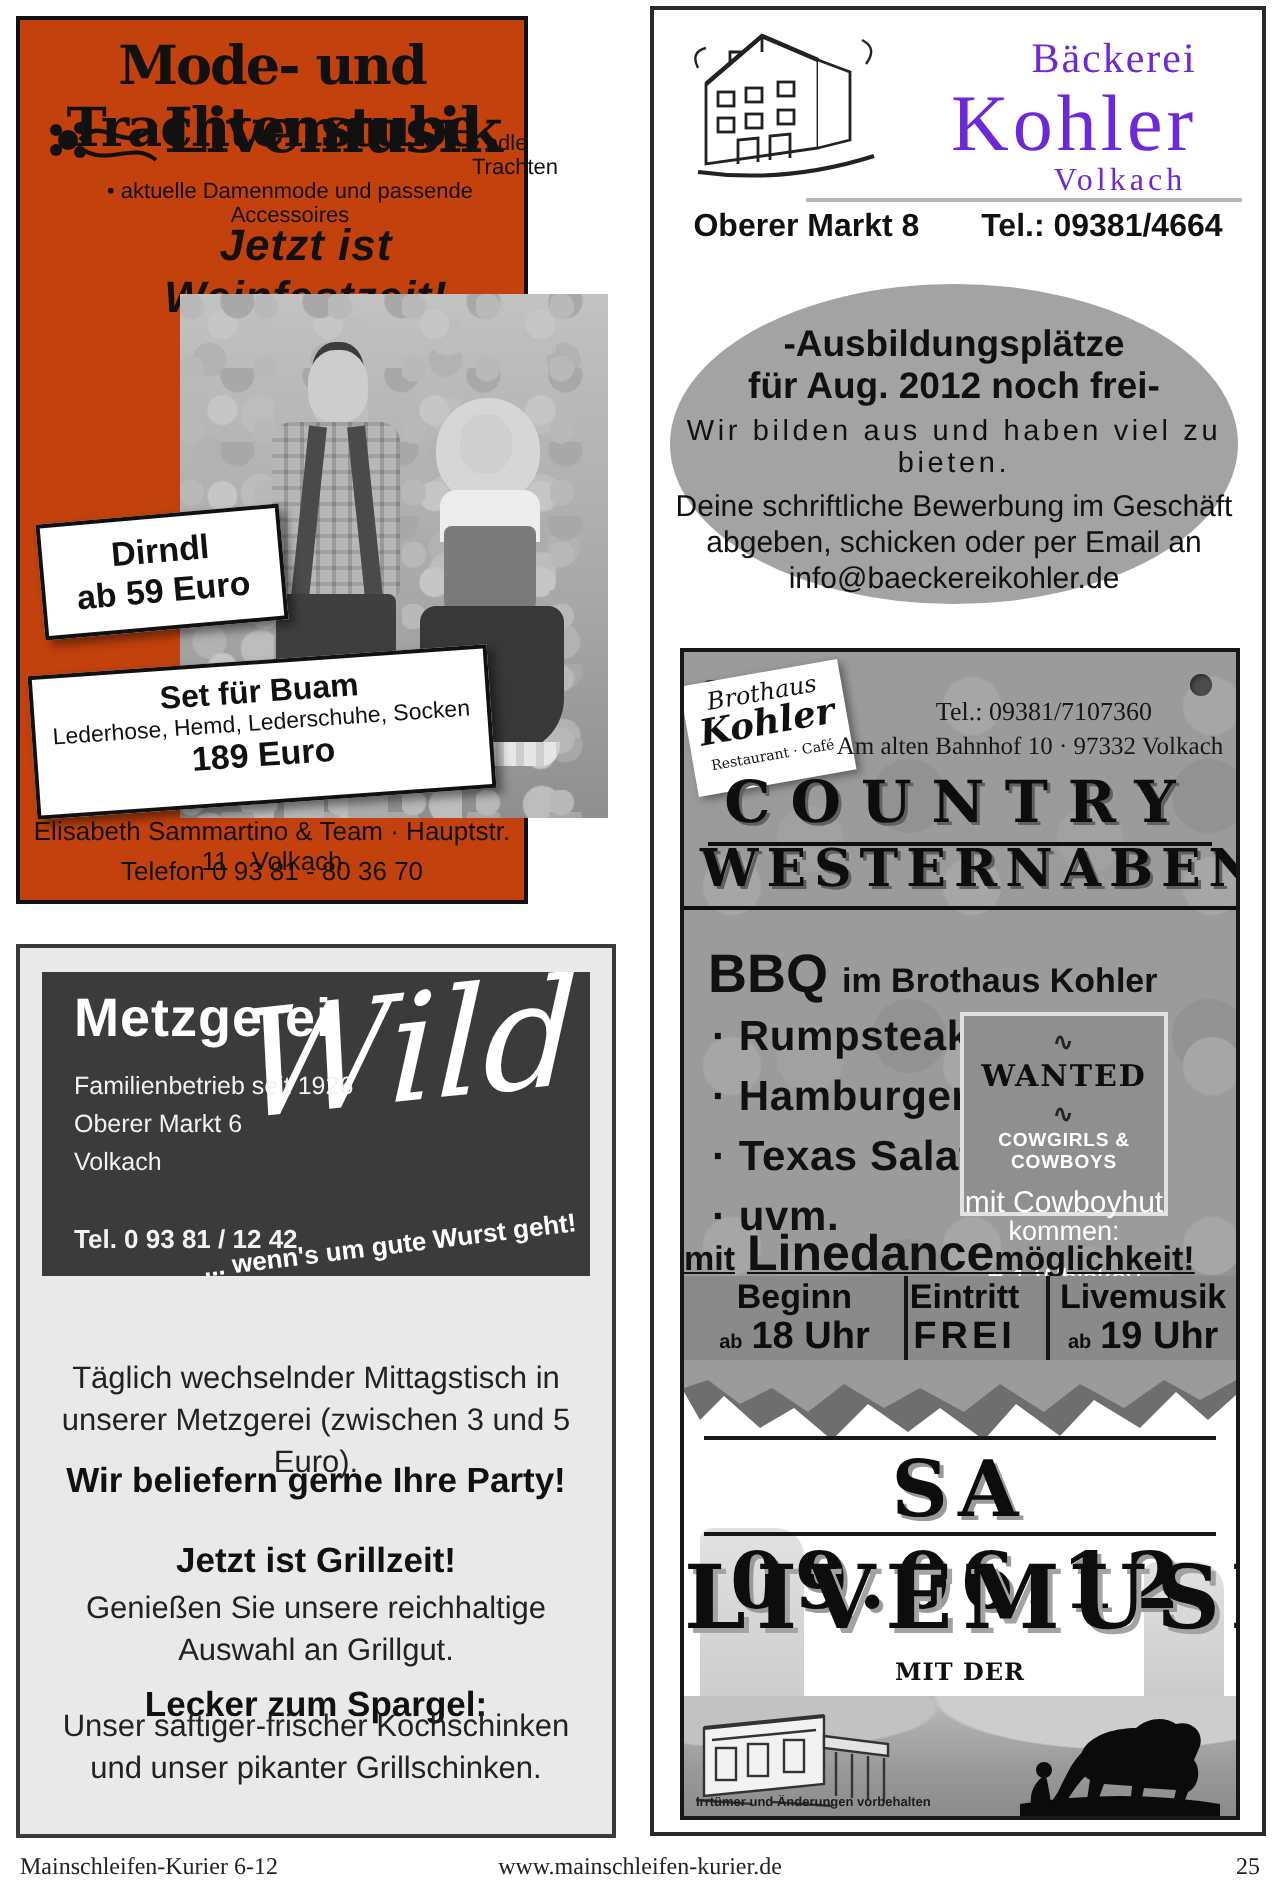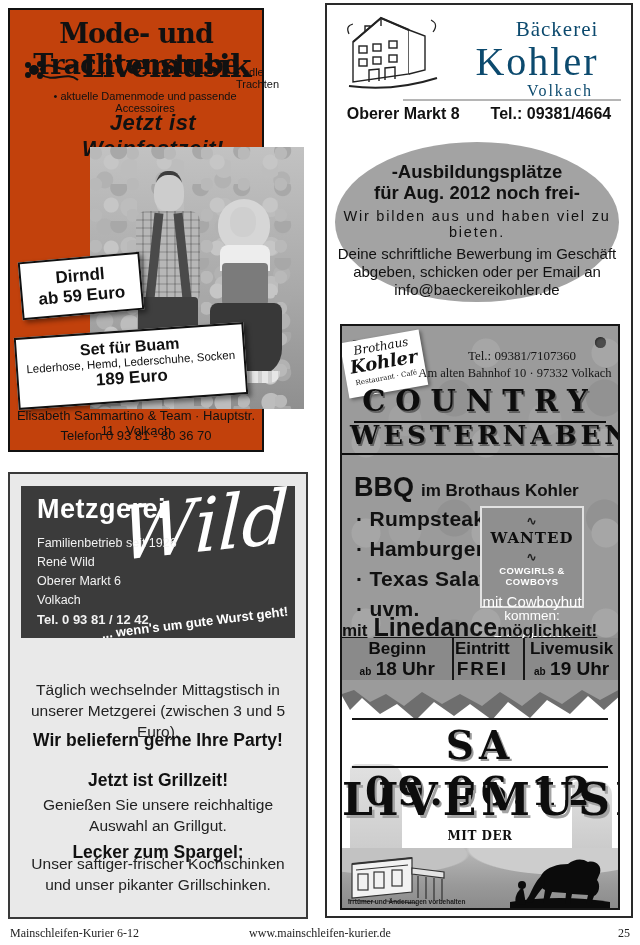--- a/index.html
+++ b/index.html
@@ -59,21 +59,21 @@
   .mbox-lines { left:16px; top:48px; font-size:12.5px; line-height:19px; }
   .mbox-phone { left:16px; top:126px; font-size:13px; font-weight:bold; }
   .mbox-script { right:6px; top:2px; font-family:"DejaVu Serif",serif; font-style:italic; font-size:74px; color:#fff; transform:rotate(-6deg) skewX(-8deg); line-height:1; }
   .mbox-slogan { right:6px; bottom:8px; font-size:13px; font-weight:bold; transform:rotate(-7deg); color:#fff; }
   .m-sec { left:8px; right:8px; text-align:center; }
   .m-h { font-size:17.5px; font-weight:bold; }
   .m-p { font-size:15.5px; line-height:21px; color:#222; }
 
   
   .rcol { left:325px; top:3px; width:308px; height:915px; border:2px solid #2a2a2a; background:#fff; }
-  .bk-brand { left:122px; top:12px; width:176px; text-align:center; font-family:"Liberation Serif",serif; color:#0c4a6e; }
+  .bk-brand { left:122px; top:12px; width:176px; text-align:center; font-family:"Liberation Serif",serif; color:#6d28d9; }
   .bk-top { font-size:21px; letter-spacing:1px; padding-left:40px; }
   .bk-name { font-size:40px; letter-spacing:2px; line-height:40px; }
   .bk-city { font-size:16px; letter-spacing:2px; padding-left:46px; }
   .bk-rule { left:76px; right:10px; top:94px; height:2px; background:#b5b5b5; }
   .bk-addr { top:100px; left:0; right:0; text-align:center; font-size:16px; font-weight:bold; }
   .oval { left:8px; top:137px; width:284px; height:160px; background:#a3a3a3; border-radius:50%; text-align:center; color:#111; padding-top:19px; }
   .oval-h { font-size:18.5px; font-weight:bold; line-height:21px; }
   .oval-sp { font-size:14.5px; letter-spacing:1.8px; margin-top:5px; }
   .oval-p { font-size:15px; line-height:18px; margin-top:5px; }
 
@@ -190,21 +190,20 @@
   <div class="abs ad1-contact1">Elisabeth Sammartino &amp; Team · Hauptstr. 11 · Volkach</div>
   <div class="abs ad1-contact2">Telefon 0 93 81 - 80 36 70</div>
 </div>
 
 <div class="abs ad2">
   <div class="abs mbox">
     <div class="abs mbox-script">Wild</div>
     <div class="abs mbox-name">Metzgerei</div>
     <div class="abs mbox-lines">
       <div>Familienbetrieb seit 1926</div>
-      <div>René Wild</div>
       <div>Oberer Markt 6</div>
       <div>Volkach</div>
     </div>
     <div class="abs mbox-phone">Tel. 0 93 81 / 12 42</div>
     <div class="abs mbox-slogan">... wenn's um gute Wurst geht!</div>
   </div>
   <div class="abs m-sec m-p" style="top:205px">Täglich wechselnder Mittagstisch in unserer Metzgerei (zwischen 3 und 5 Euro).</div>
   <div class="abs m-sec m-h" style="top:256px">Wir beliefern gerne Ihre Party!</div>
   <div class="abs m-sec m-h" style="top:296px">Jetzt ist Grillzeit!</div>
   <div class="abs m-sec m-p" style="top:320px">Genießen Sie unsere reichhaltige Auswahl an Grillgut.</div>

